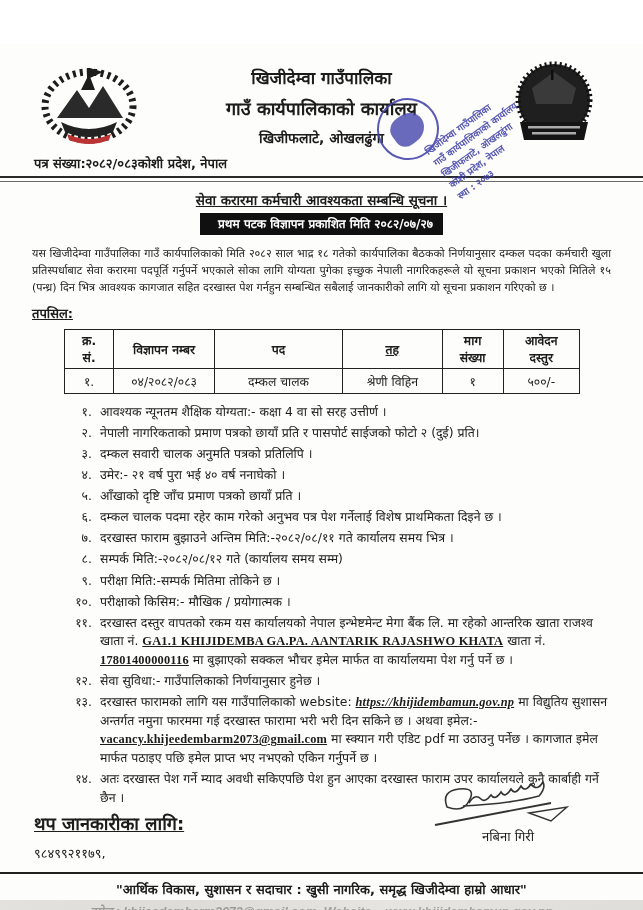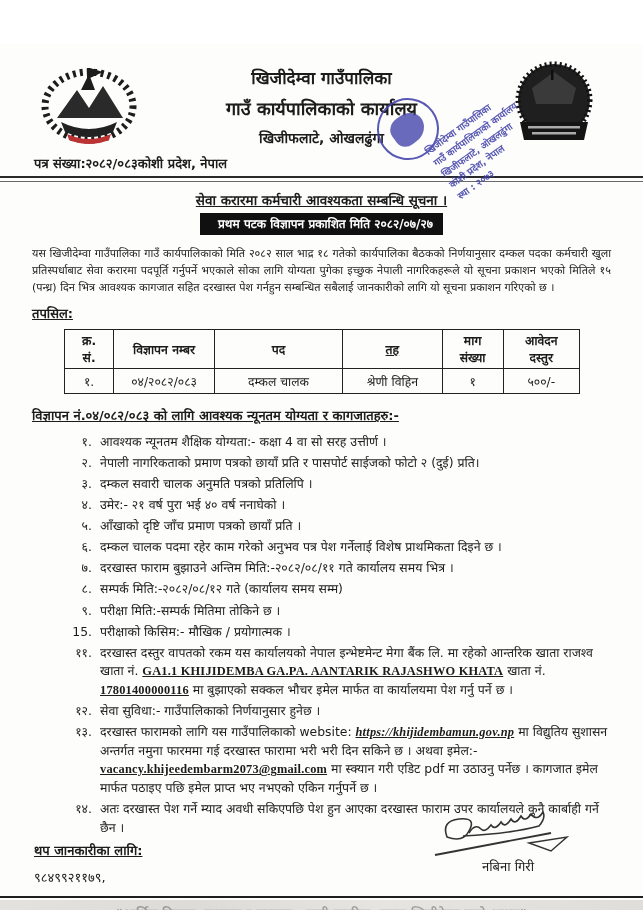--- a/index.html
+++ b/index.html
@@ -38,21 +38,21 @@
   .req-list{padding:6px 26px 0 66px;}
   .req-item{display:flex;font-size:12.4px;line-height:1.5;margin-top:2.5px;}
   .req-num{width:26px;flex:none;text-align:right;padding-right:8px;}
   .req-text{flex:1;}
   .seg-b{font-weight:bold;}
   .seg-u{text-decoration:underline;text-align:center;}
   .seg-latin{font-family:"Liberation Serif","DejaVu Serif",serif;letter-spacing:.2px;}
   .seg-i{font-style:italic;}
 
   .sign-contact{display:flex;justify-content:space-between;padding:4px 60px 0 34px;align-items:flex-start;}
-  .more-info{font-size:13px;font-weight:bold;text-decoration:underline;}
+  .more-info{font-size:18px;font-weight:bold;text-decoration:underline;}
   .info-phone{font-size:13px;margin-top:9px;}
   .sign-block{text-align:center;margin-top:-34px;}
   .sign-name{font-size:13px;margin-top:-6px;}
   .sign-title{font-size:12.5px;margin-top:7px;}
 
   .foot-rule{margin-top:10px;height:0;border-top:2.2px solid #1f1f1f;}
   .footer{text-align:center;margin-top:6px;}
   .motto{font-size:13px;font-weight:bold;}
   .email-line{font-size:12.5px;font-weight:bold;font-style:italic;margin-top:5px;
               font-family:"Liberation Sans",sans-serif;}
@@ -147,21 +147,20 @@
             <td>१.</td>
             <td>०४/२०८२/०८३</td>
             <td>दम्कल चालक</td>
             <td>श्रेणी विहिन</td>
             <td>१</td>
             <td>५००/-</td>
           </tr>
         </tbody>
     </table>
 
-    <div class="req-heading">विज्ञापन नं.०४/०८२/०८३ को लागि आवश्यक न्यूनतम योग्यता र कागजातहरु:-</div>
     <div class="req-list" id="req-list">
         <div class="req-item">
           <span class="req-num">१.</span>
           <div class="req-text"><span>आवश्यक न्यूनतम शैक्षिक योग्यता:- कक्षा 4 वा  सो सरह उत्तीर्ण ।</span></div>
         </div>
         <div class="req-item">
           <span class="req-num">२.</span>
           <div class="req-text"><span>नेपाली नागरिकताको प्रमाण पत्रको छायाँ प्रति र पासपोर्ट साईजको फोटो २ (दुई) प्रति।</span></div>
         </div>
         <div class="req-item">
@@ -186,21 +185,21 @@
         </div>
         <div class="req-item">
           <span class="req-num">८.</span>
           <div class="req-text"><span>सम्पर्क मिति:-२०८२/०८/१२  गते  (कार्यालय समय सम्म)</span></div>
         </div>
         <div class="req-item">
           <span class="req-num">९.</span>
           <div class="req-text"><span>परीक्षा मिति:-सम्पर्क मितिमा तोकिने छ ।</span></div>
         </div>
         <div class="req-item">
-          <span class="req-num">15.</span>
+          <span class="req-num">१०.</span>
           <div class="req-text"><span>परीक्षाको किसिम:- मौखिक / प्रयोगात्मक ।</span></div>
         </div>
         <div class="req-item">
           <span class="req-num">११.</span>
           <div class="req-text"><span>दरखास्त दस्तुर वापतको रकम यस कार्यालयको नेपाल इन्भेष्टमेन्ट मेगा बैंक लि. मा रहेको आन्तरिक  खाता राजश्व खाता नं. </span><span class="seg-b seg-u seg-latin">GA1.1 KHIJIDEMBA GA.PA. AANTARIK RAJASHWO KHATA</span><span> खाता नं. </span><span class="seg-b seg-u seg-latin">17801400000116</span><span> मा बुझाएको सक्कल भौचर इमेल मार्फत वा कार्यालयमा पेश गर्नु पर्ने छ ।</span></div>
         </div>
         <div class="req-item">
           <span class="req-num">१२.</span>
           <div class="req-text"><span>सेवा सुविधा:- गाउँपालिकाको निर्णयानुसार हुनेछ ।</span></div>
         </div>

